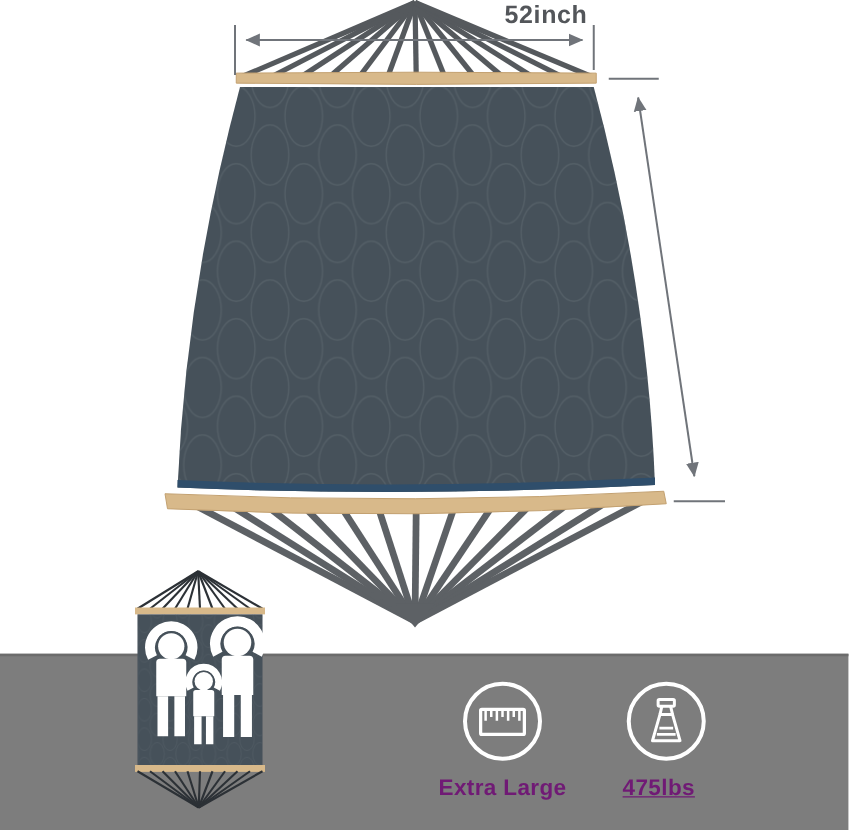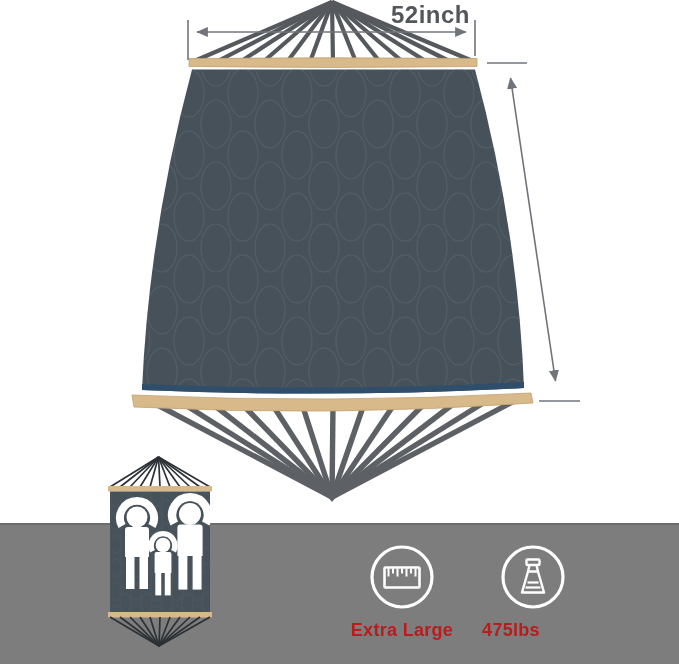--- a/index.html
+++ b/index.html
@@ -8,33 +8,33 @@
     background:#ffffff;font-family:"Liberation Sans",sans-serif;
   }
   .footer-band{
     position:absolute;left:0;top:523px;width:679px;height:141px;
     background:#7d7d7d;border-top:2px solid #6c6c6c;box-sizing:border-box;z-index:1;
   }
   .layer{position:absolute;left:0;top:0;z-index:2;}
   .thumb{position:absolute;left:95px;top:450px;z-index:3;}
   .dim-label{
     position:absolute;z-index:4;color:#53565a;font-weight:bold;
-    font-size:24px;letter-spacing:0.5px;
+    font-size:20px;letter-spacing:0.5px;
   }
   .dim-label.w{left:385px;top:1px;width:85px;text-align:right;}
   .dim-label.l{left:543px;top:211px;width:90px;text-align:left;}
   .feature{position:absolute;z-index:4;width:66px;height:66px;}
   .feature.size{left:369px;top:544px;}
   .feature.capacity{left:500px;top:544px;}
   .feature-caption{
-    position:absolute;z-index:4;top:620px;color:#b91c1c;font-weight:bold;
+    position:absolute;z-index:4;top:620px;color:#701a75;font-weight:bold;
     font-size:18px;text-align:center;letter-spacing:0.3px;
   }
   .feature-caption.size{left:327px;width:150px;}
-  .feature-caption.capacity{left:436px;width:150px;}
+  .feature-caption.capacity{left:452px;width:150px;text-decoration:underline;}
 </style>
 </head>
 <body>
 
 <div id="stage">
 
   <div class="footer-band"></div>
 
   <svg class="layer" width="679" height="664" viewBox="0 0 679 664">
     <defs>

